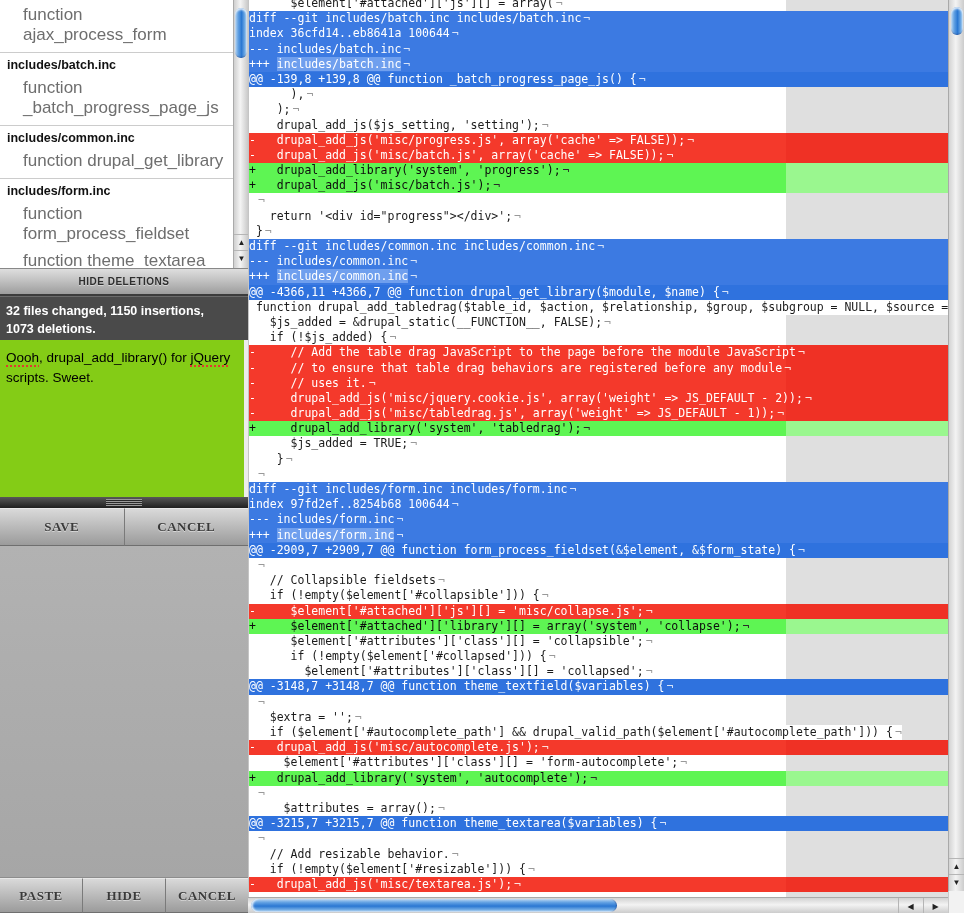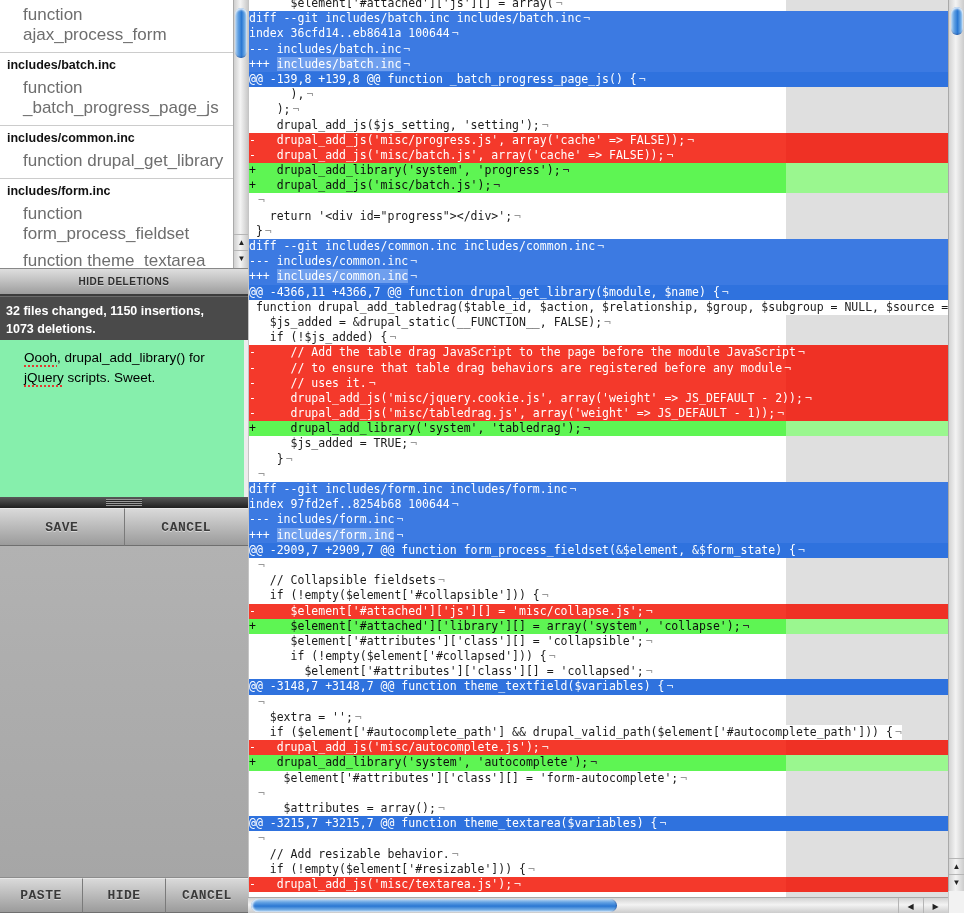--- a/index.html
+++ b/index.html
@@ -29,39 +29,39 @@
   .hide-del-btn { position:absolute; left:0; top:268px; width:248px; height:28px;
         background:linear-gradient(#dedede,#c2c2c2 45%,#9d9d9d);
         border:none; border-top:1px solid #888; border-bottom:2px solid #3c3c3c;
         font-family:"Liberation Sans",sans-serif; font-weight:bold; font-size:10px; color:#2e2e2e;
         letter-spacing:.5px; text-shadow:0 1px 0 rgba(255,255,255,.45); cursor:pointer; }
 
   .stats { position:absolute; left:0; top:296px; width:248px; height:44px; background:#4a4a4a;
            border-top:1px solid #6b6b6b; color:#fff; font-size:12.5px; font-weight:bold;
            padding:5px 0 17px 6px; line-height:18px; }
 
-  .comment-box { position:absolute; left:0; top:340px; width:248px; height:157px; background:#86efac;
-                 border-right:4px solid #ececec; padding:8px 24px; font-size:13.5px; color:#000;
+  .comment-box { position:absolute; left:0; top:340px; width:248px; height:157px; background:#84cc16;
+                 border-right:4px solid #ececec; padding:8px 6px; font-size:13.5px; color:#000;
                  line-height:20px; cursor:text; }
   .misspelled { text-decoration-line:underline; text-decoration-style:dotted; text-decoration-color:#e03a2f;
                 text-decoration-thickness:2px; text-underline-offset:3px; }
 
   .splitter { position:absolute; left:0; top:497px; width:248px; height:11px;
               background:linear-gradient(#585858,#1f1f1f); cursor:row-resize;
               display:flex; align-items:center; justify-content:center; }
   .grip { width:36px; height:7px;
           background:repeating-linear-gradient(#9a9a9a 0 1px, #2a2a2a 1px 2px); }
 
   .btnrow { position:absolute; left:0; width:248px; display:flex; }
   .save-row { top:508px; height:38px; }
   .bottom-row { top:878px; height:35px; }
   .panel-btn { flex:1; background:linear-gradient(#d9d9d9,#bdbdbd 45%,#9b9b9b);
         border:none; border-top:1px solid #e8e8e8; border-bottom:1px solid #6f6f6f;
         border-right:1px solid #7a7a7a;
-        font-family:Liberation Mono, monospace; font-weight:bold; font-size:13px; color:#3a3a3a;
+        font-family:Liberation Serif, serif; font-weight:bold; font-size:13px; color:#3a3a3a;
         letter-spacing:.5px; text-shadow:0 1px 0 rgba(255,255,255,.5); cursor:pointer; }
   .panel-btn:last-child { border-right:none; }
   .left-fill { position:absolute; left:0; top:546px; width:248px; height:332px;
                background:linear-gradient(#b2b2b2,#a6a6a6); border-bottom:1px solid #8d8d8d; }
 
   
   .diff-pane { position:absolute; left:248px; top:0; width:700px; height:897px; overflow:hidden;
                background:linear-gradient(90deg,#ffffff 0 537px,#dfdfdf 537px);
                border-left:1px solid #c5c5c5;padding-left:8px; }
   .diff-content { position:absolute; left:0; top:-4px; width:700px; }
@@ -204,22 +204,22 @@
         <div class="line del">-     $element['#attached']['js'][] = 'misc/collapse.js';<span class="eol">¬</span></div>
         <div class="line add">+     $element['#attached']['library'][] = array('system', 'collapse');<span class="eol">¬</span></div>
         <div class="line ctx">      $element['#attributes']['class'][] = 'collapsible';<span class="eol">¬</span></div>
         <div class="line ctx">      if (!empty($element['#collapsed'])) {<span class="eol">¬</span></div>
         <div class="line ctx">        $element['#attributes']['class'][] = 'collapsed';<span class="eol">¬</span></div>
         <div class="line hunk">@@ -3148,7 +3148,7 @@ function theme_textfield($variables) {<span class="eol">¬</span></div>
         <div class="line ctx"> <span class="eol">¬</span></div>
         <div class="line ctx">   $extra = '';<span class="eol">¬</span></div>
         <div class="line ctx">   if ($element['#autocomplete_path'] &amp;&amp; drupal_valid_path($element['#autocomplete_path'])) {<span class="eol">¬</span></div>
         <div class="line del">-   drupal_add_js('misc/autocomplete.js');<span class="eol">¬</span></div>
+        <div class="line ctx">     $element['#attributes']['class'][] = 'form-autocomplete';<span class="eol">¬</span></div>
         <div class="line add">+   drupal_add_library('system', 'autocomplete');<span class="eol">¬</span></div>
-        <div class="line ctx">     $element['#attributes']['class'][] = 'form-autocomplete';<span class="eol">¬</span></div>
         <div class="line ctx"> <span class="eol">¬</span></div>
         <div class="line ctx">     $attributes = array();<span class="eol">¬</span></div>
         <div class="line hunk">@@ -3215,7 +3215,7 @@ function theme_textarea($variables) {<span class="eol">¬</span></div>
         <div class="line ctx"> <span class="eol">¬</span></div>
         <div class="line ctx">   // Add resizable behavior.<span class="eol">¬</span></div>
         <div class="line ctx">   if (!empty($element['#resizable'])) {<span class="eol">¬</span></div>
         <div class="line del">-   drupal_add_js('misc/textarea.js');<span class="eol">¬</span></div>
       </div>
   </div>
 

